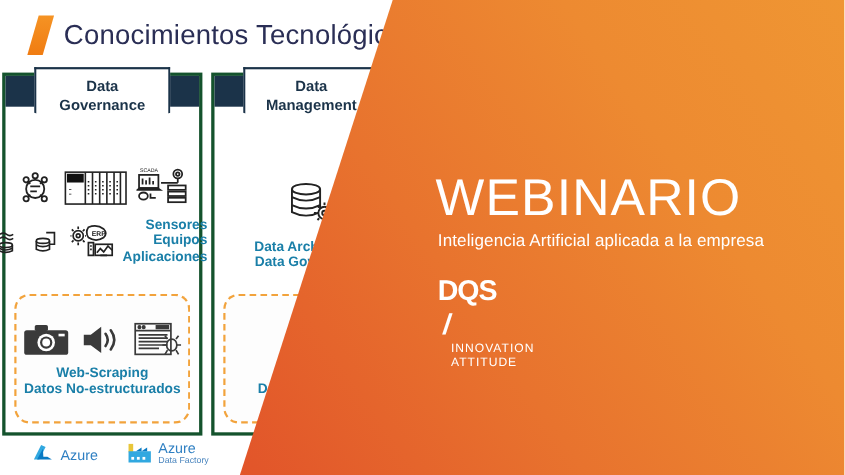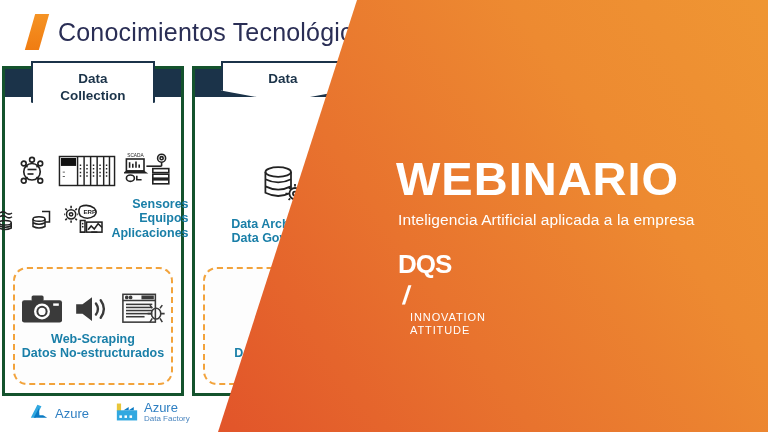--- a/index.html
+++ b/index.html
@@ -85,21 +85,21 @@
   .orange-panel {
     position:absolute; inset:0; width:768px; height:432px;
     background:linear-gradient(55deg,#DC4526 0%,#E2562A 22%,#E8732E 50%,#ED8A31 76%,#EF9633 100%);
     clip-path:polygon(357px 0, 768px 0, 768px 432px, 218px 432px);
     z-index:5;
   }
 
   .right-content { position:absolute; left:396px; top:0; width:372px; height:432px; z-index:6; color:#fff; }
   .webinario {
     position:absolute; left:0; top:155px;
-    font-size:47px; font-weight:bold; letter-spacing:1px; line-height:1;
+    font-size:47px; font-weight:normal; letter-spacing:1px; line-height:1;
     color:#ffffff;
   }
   .subtitle {
     position:absolute; left:2px; top:211px;
     font-size:15.5px; font-weight:400; color:#ffffff; letter-spacing:.1px; white-space:nowrap;
   }
   .dqs { position:absolute; left:2px; top:249px; display:flex; align-items:flex-start; gap:0;flex-direction:column; }
   .dqs-main { font-size:26px; font-weight:bold; letter-spacing:-1px; color:#fff; }
   .dqs-slash { font-size:26px; font-weight:bold; color:#fff; margin-left:5px; transform:skewX(-8deg); }
   .dqs-sub { margin-left:12px; font-size:11px; line-height:1.18; letter-spacing:.9px; color:#fff; }
@@ -117,21 +117,21 @@
       <div class="slash"></div>
       <div class="title-text">Conocimientos Tecnológicos</div>
     </div>
 
     <div class="cards">
 
       <div class="card">
         <div class="card-head"></div>
         <div class="badge">
           <div class="badge-txt">Data</div>
-          <div class="badge-txt">Collection</div>
+          <div class="badge-txt">Governance</div>
         </div>
 
         <div class="card-body">
 
           <div class="icon-row r1">
 
             <span>
               <svg width="36" height="36" viewBox="0 0 48 48" fill="none" stroke="#222" stroke-width="2.2">
                 <circle cx="24" cy="25" r="11"></circle>
                 <line x1="18" y1="22" x2="30" y2="22"></line>
@@ -272,20 +272,21 @@
               <div>Datos No-estructurados</div>
             </div>
           </div>
         </div>
       </div>
 
       <div class="card">
         <div class="card-head"></div>
         <div class="badge">
           <div class="badge-txt">Data</div>
+          <div class="badge-txt">Management</div>
         </div>
         <div class="card-body">
           <div class="db-center">
             <span>
               <svg width="48" height="42" viewBox="0 0 60 52" fill="none" stroke="#222" stroke-width="2.2">
                 <ellipse cx="24" cy="11" rx="16" ry="6"></ellipse>
                 <path d="M8 11 v26 q16 8 32 0 v-26"></path>
                 <path d="M8 20 q16 8 32 0"></path>
                 <path d="M8 29 q16 8 32 0"></path>
                 <circle cx="45" cy="38" r="7" fill="#fff"></circle>

